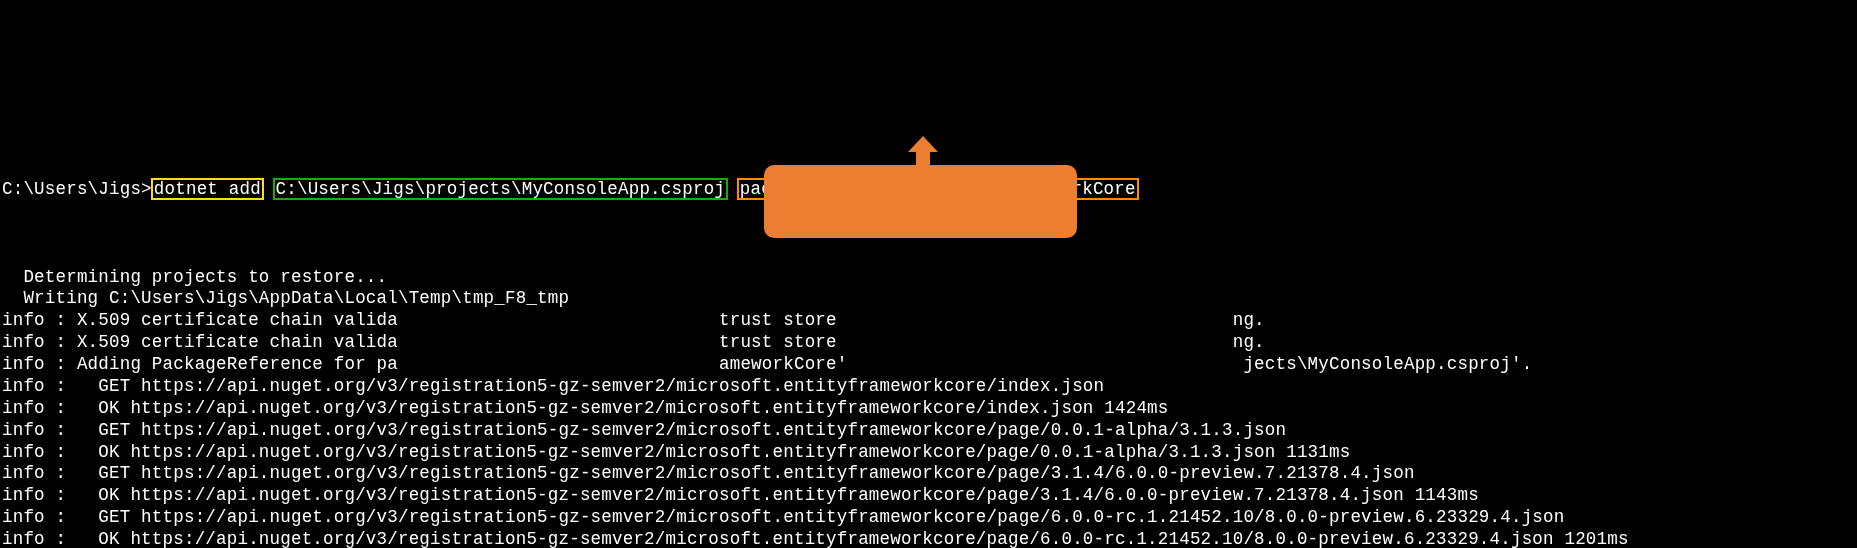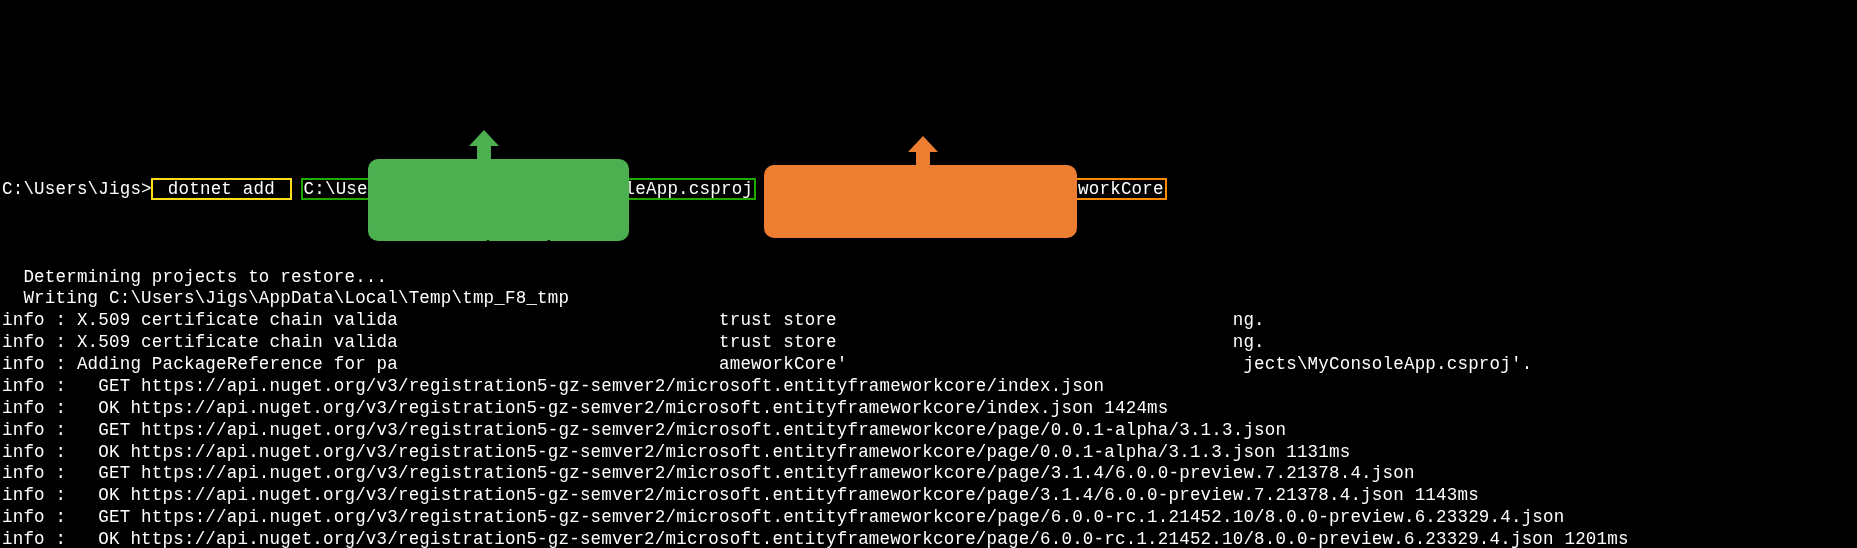--- a/index.html
+++ b/index.html
@@ -20,21 +20,21 @@
     padding: 4px 2px;
     position: relative;
   }
   .line {
     display: block;
   }
   
   .hl-yellow {
     outline: 2px solid #ffde17;
     outline-offset: -1px;
-    padding: 0 16px;
+    padding: 0 2px;
   }
   .hl-green {
     outline: 2px solid #1faa00;
     outline-offset: -1px;
     padding: 0 2px;
   }
   .hl-orange {
     outline: 2px solid #ff8c00;
     outline-offset: -1px;
     padding: 0 2px;
@@ -100,24 +100,20 @@
 <body>
 
 
 
 <div class="terminal">
 
   <span class="line"><span>C:\Users\Jigs&gt;</span><span class="hl-yellow">dotnet add</span> <span class="hl-green">C:\Users\Jigs\projects\MyConsoleApp.csproj</span> <span class="hl-orange"><span>package</span> <span>Microsoft.EntityFrameworkCore</span></span></span>
 
   <div id="output"><span class="line">  Determining projects to restore...</span><span class="line">  Writing C:\Users\Jigs\AppData\Local\Temp\tmp_F8_tmp</span><span class="line">info : X.509 certificate chain valida                              trust store                                     ng.</span><span class="line">info : X.509 certificate chain valida                              trust store                                     ng.</span><span class="line">info : Adding PackageReference for pa                              ameworkCore'                                     jects\MyConsoleApp.csproj'.</span><span class="line">info :   GET https://api.nuget.org/v3/registration5-gz-semver2/microsoft.entityframeworkcore/index.json</span><span class="line">info :   OK https://api.nuget.org/v3/registration5-gz-semver2/microsoft.entityframeworkcore/index.json 1424ms</span><span class="line">info :   GET https://api.nuget.org/v3/registration5-gz-semver2/microsoft.entityframeworkcore/page/0.0.1-alpha/3.1.3.json</span><span class="line">info :   OK https://api.nuget.org/v3/registration5-gz-semver2/microsoft.entityframeworkcore/page/0.0.1-alpha/3.1.3.json 1131ms</span><span class="line">info :   GET https://api.nuget.org/v3/registration5-gz-semver2/microsoft.entityframeworkcore/page/3.1.4/6.0.0-preview.7.21378.4.json</span><span class="line">info :   OK https://api.nuget.org/v3/registration5-gz-semver2/microsoft.entityframeworkcore/page/3.1.4/6.0.0-preview.7.21378.4.json 1143ms</span><span class="line">info :   GET https://api.nuget.org/v3/registration5-gz-semver2/microsoft.entityframeworkcore/page/6.0.0-rc.1.21452.10/8.0.0-preview.6.23329.4.json</span><span class="line">info :   OK https://api.nuget.org/v3/registration5-gz-semver2/microsoft.entityframeworkcore/page/6.0.0-rc.1.21452.10/8.0.0-preview.6.23329.4.json 1201ms</span></div>
 
-  <div class="callout green">
-    <div class="arrow"></div>
-    <span>Project path</span>
-  </div>
 
   <div class="callout orange">
     <div class="arrow"></div>
     <span>Package name</span>
   </div>
 
 </div>
 
 
 

